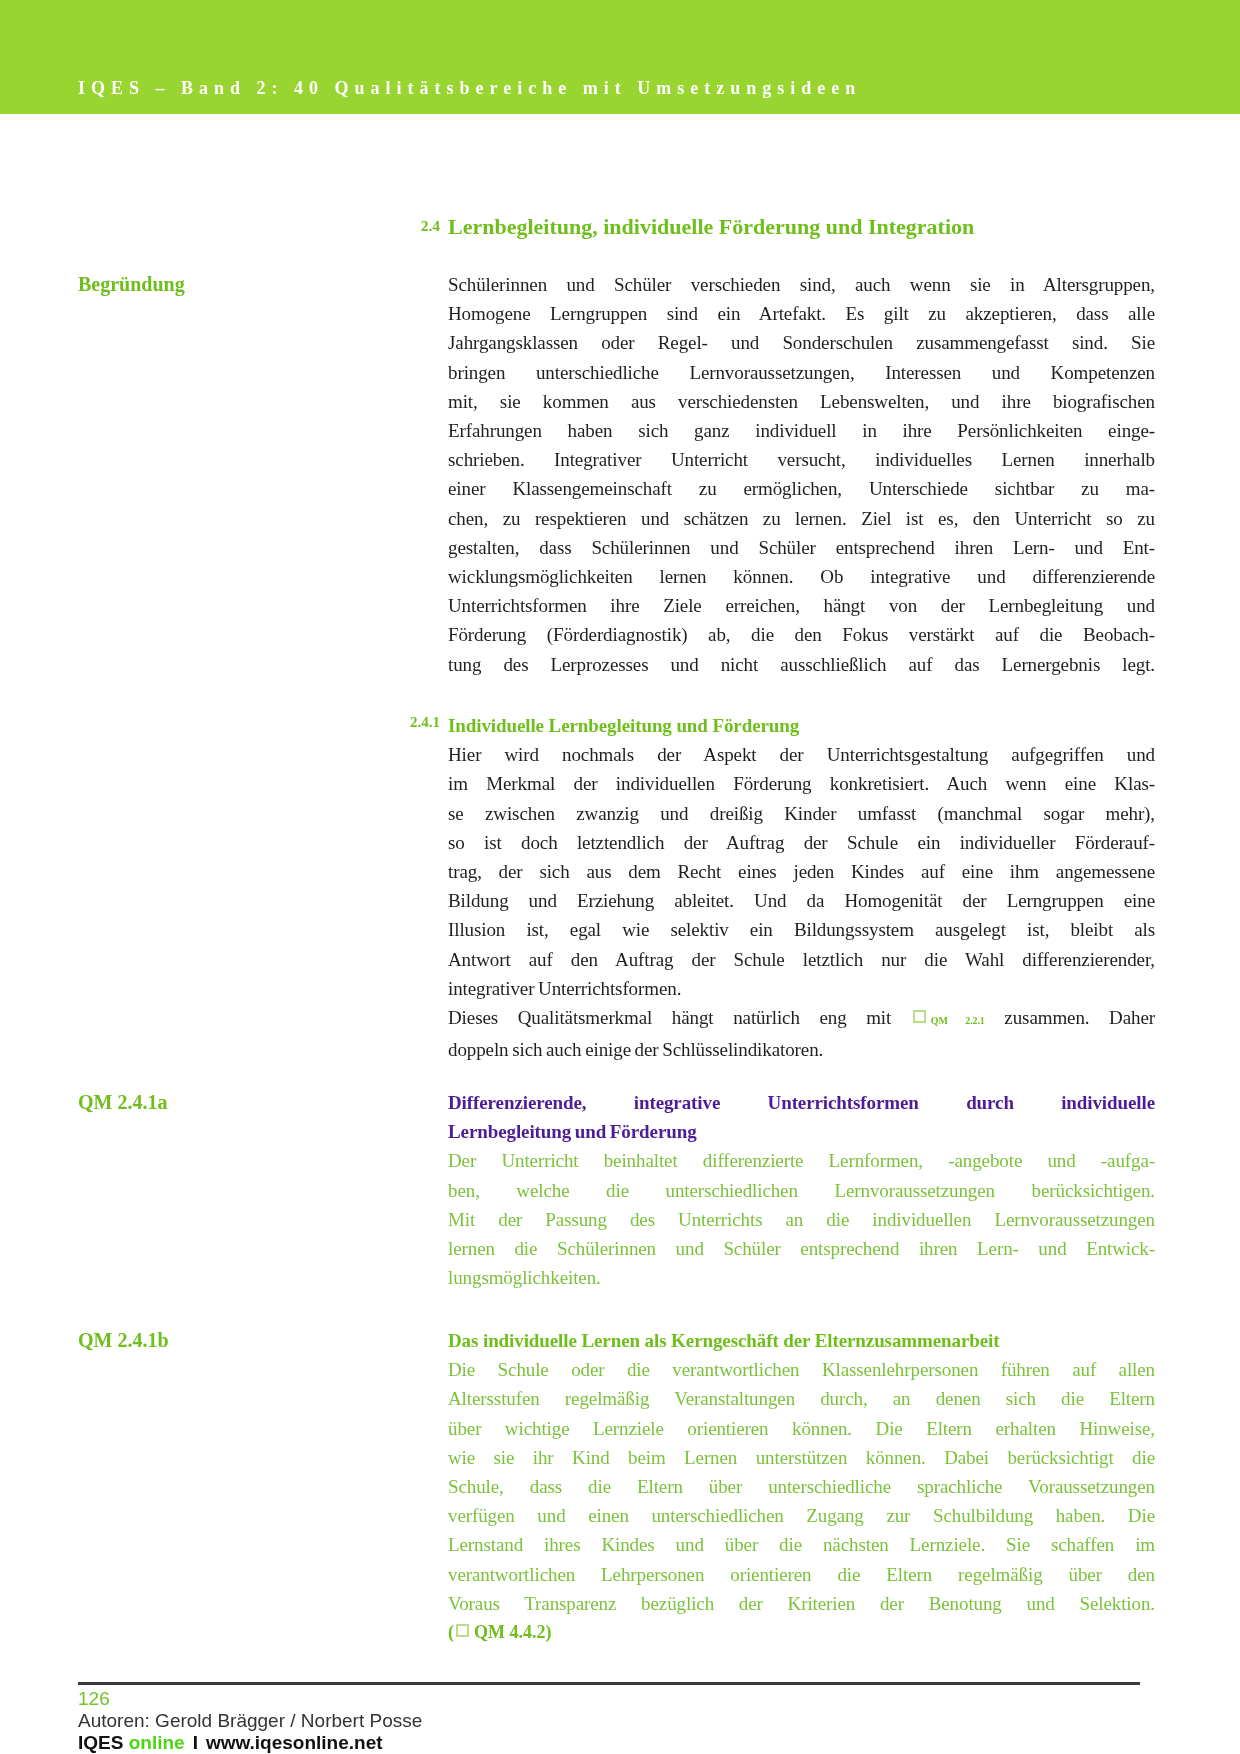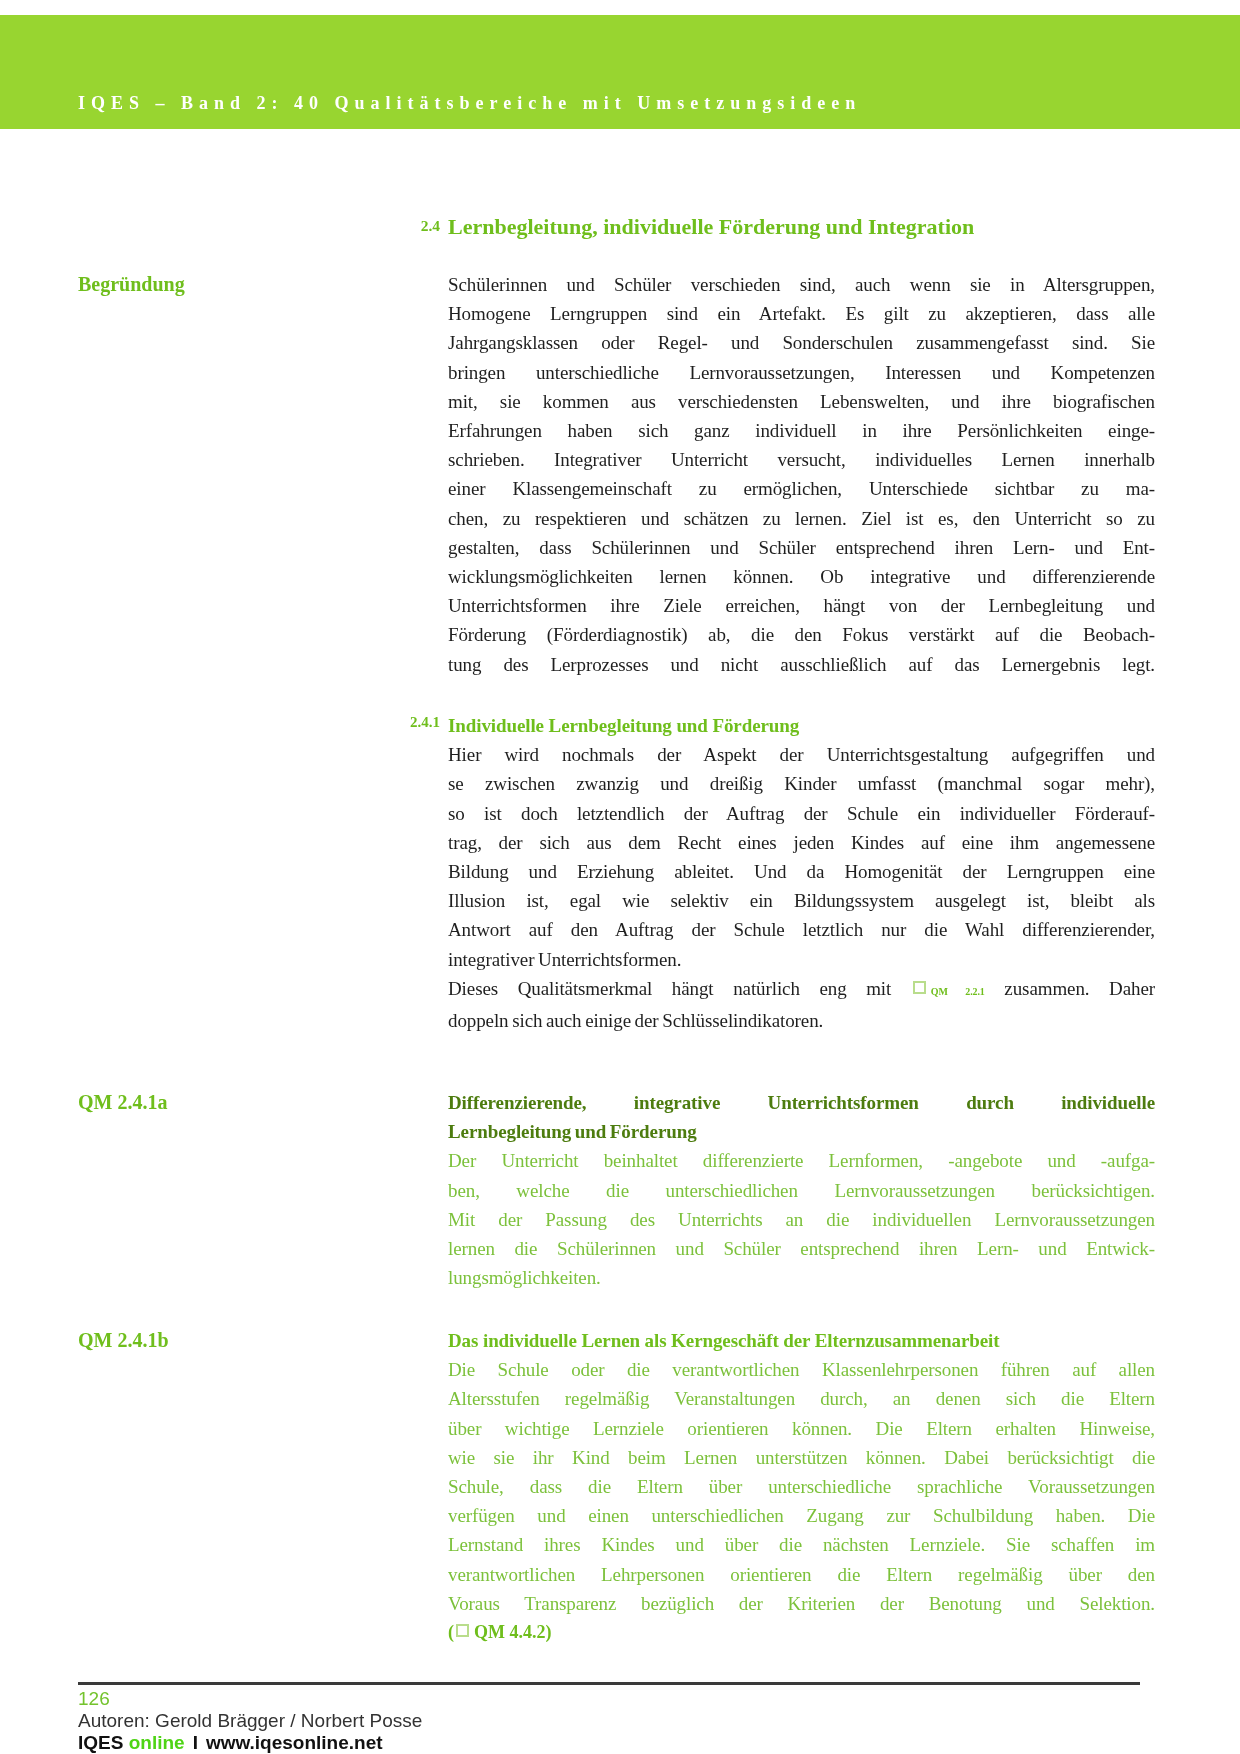--- a/index.html
+++ b/index.html
@@ -3,42 +3,42 @@
 <meta charset="utf-8">
 <style>
   html,body{margin:0;padding:0;}
   body{
     width:1240px;height:1754px;position:relative;background:#ffffff;
     font-family:"Liberation Serif", serif;color:#1f1f1f;overflow:hidden;
   }
   
   .band{
     position:absolute;top:0;left:0;width:1240px;height:114px;
-    display:flex;align-items:flex-end;margin-top:15px;
+    display:flex;align-items:flex-end;
   }
   .band-title{
     color:#ffffff;font-weight:bold;font-size:18px;letter-spacing:6px;
     padding:0 0 15px 78px;white-space:nowrap;
   }
   
   .row{
     position:absolute;left:78px;width:1077px;
     display:grid;grid-template-columns:370px 707px;
   }
   .mlabel{
     font-weight:bold;font-size:20px;line-height:29.2px;color:#6fbe1c;
   }
   .content{position:relative;width:707px;}
   .pline{
     font-size:19px;line-height:29.2px;letter-spacing:-0.1px;word-spacing:-1px;
     text-align:justify;text-align-last:justify;
   }
   .pline-last{text-align-last:left;}
   .green-text .pline{color:#7cc13b;}
-  .bold-green .pline{color:#4d7c0f;font-weight:bold;}
+  .bold-green .pline{color:#4c1d95;font-weight:bold;}
   
   .sec-head{position:absolute;left:448px;top:204px;width:707px;margin-top:8px;}
   .sec-num{
     position:absolute;left:-56px;top:5px;width:48px;text-align:right;
     font-weight:bold;font-size:15.5px;color:#6fbe1c;
   }
   .sec-title{
     margin:0;font-size:22px;line-height:29.2px;font-weight:bold;color:#6fbe1c;
   }
   .sub-num{
@@ -114,20 +114,21 @@
   </div>
 </section>
 
 <section class="row" style="top:711px">
   <div></div>
   <div class="content">
     <span class="sub-num">2.4.1</span>
     <h2 class="sub-title">Individuelle Lernbegleitung und Förderung</h2>
     <div>
         <div class="pline">Hier wird nochmals der Aspekt der Unterrichtsgestaltung aufgegriffen und</div>
+        <div class="pline">im Merkmal der individuellen Förderung konkretisiert. Auch wenn eine Klas-</div>
         <div class="pline">se zwischen zwanzig und dreißig Kinder umfasst (manchmal sogar mehr),</div>
         <div class="pline">so ist doch letztendlich der Auftrag der Schule ein individueller Förderauf-</div>
         <div class="pline">trag, der sich aus dem Recht eines jeden Kindes auf eine ihm angemessene</div>
         <div class="pline">Bildung und Erziehung ableitet. Und da Homogenität der Lerngruppen eine</div>
         <div class="pline">Illusion ist, egal wie selektiv ein Bildungssystem ausgelegt ist, bleibt als</div>
         <div class="pline">Antwort auf den Auftrag der Schule letztlich nur die Wahl differenzierender,</div>
         <div class="pline pline-last">integrativer Unterrichtsformen.</div>
       </div>
     <div class="note-line"><span>Dieses Qualitätsmerkmal hängt natürlich eng mit</span> <span class="qm-link"><span class="sq-icon"></span><span>QM 2.2.1</span></span> <span>zusammen. Daher</span></div>
     <div class="note-line2">doppeln sich auch einige der Schlüsselindikatoren.</div>

